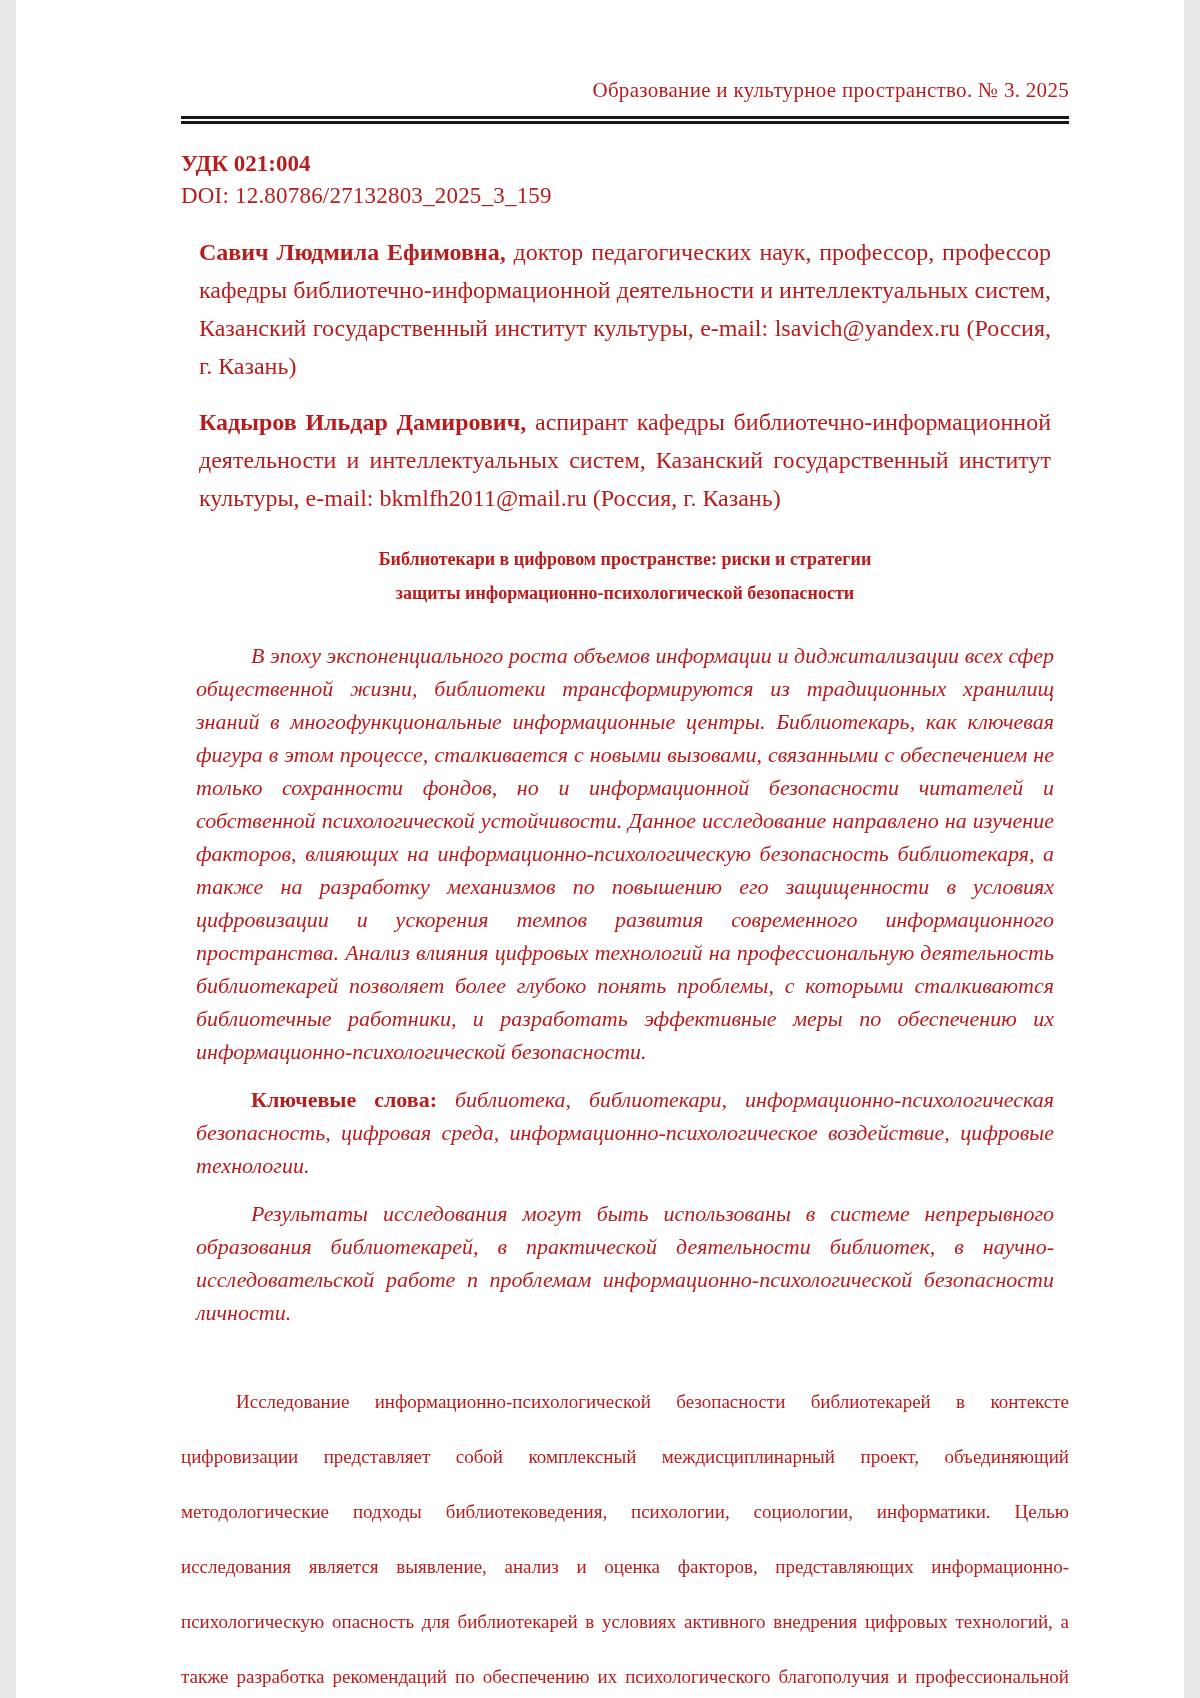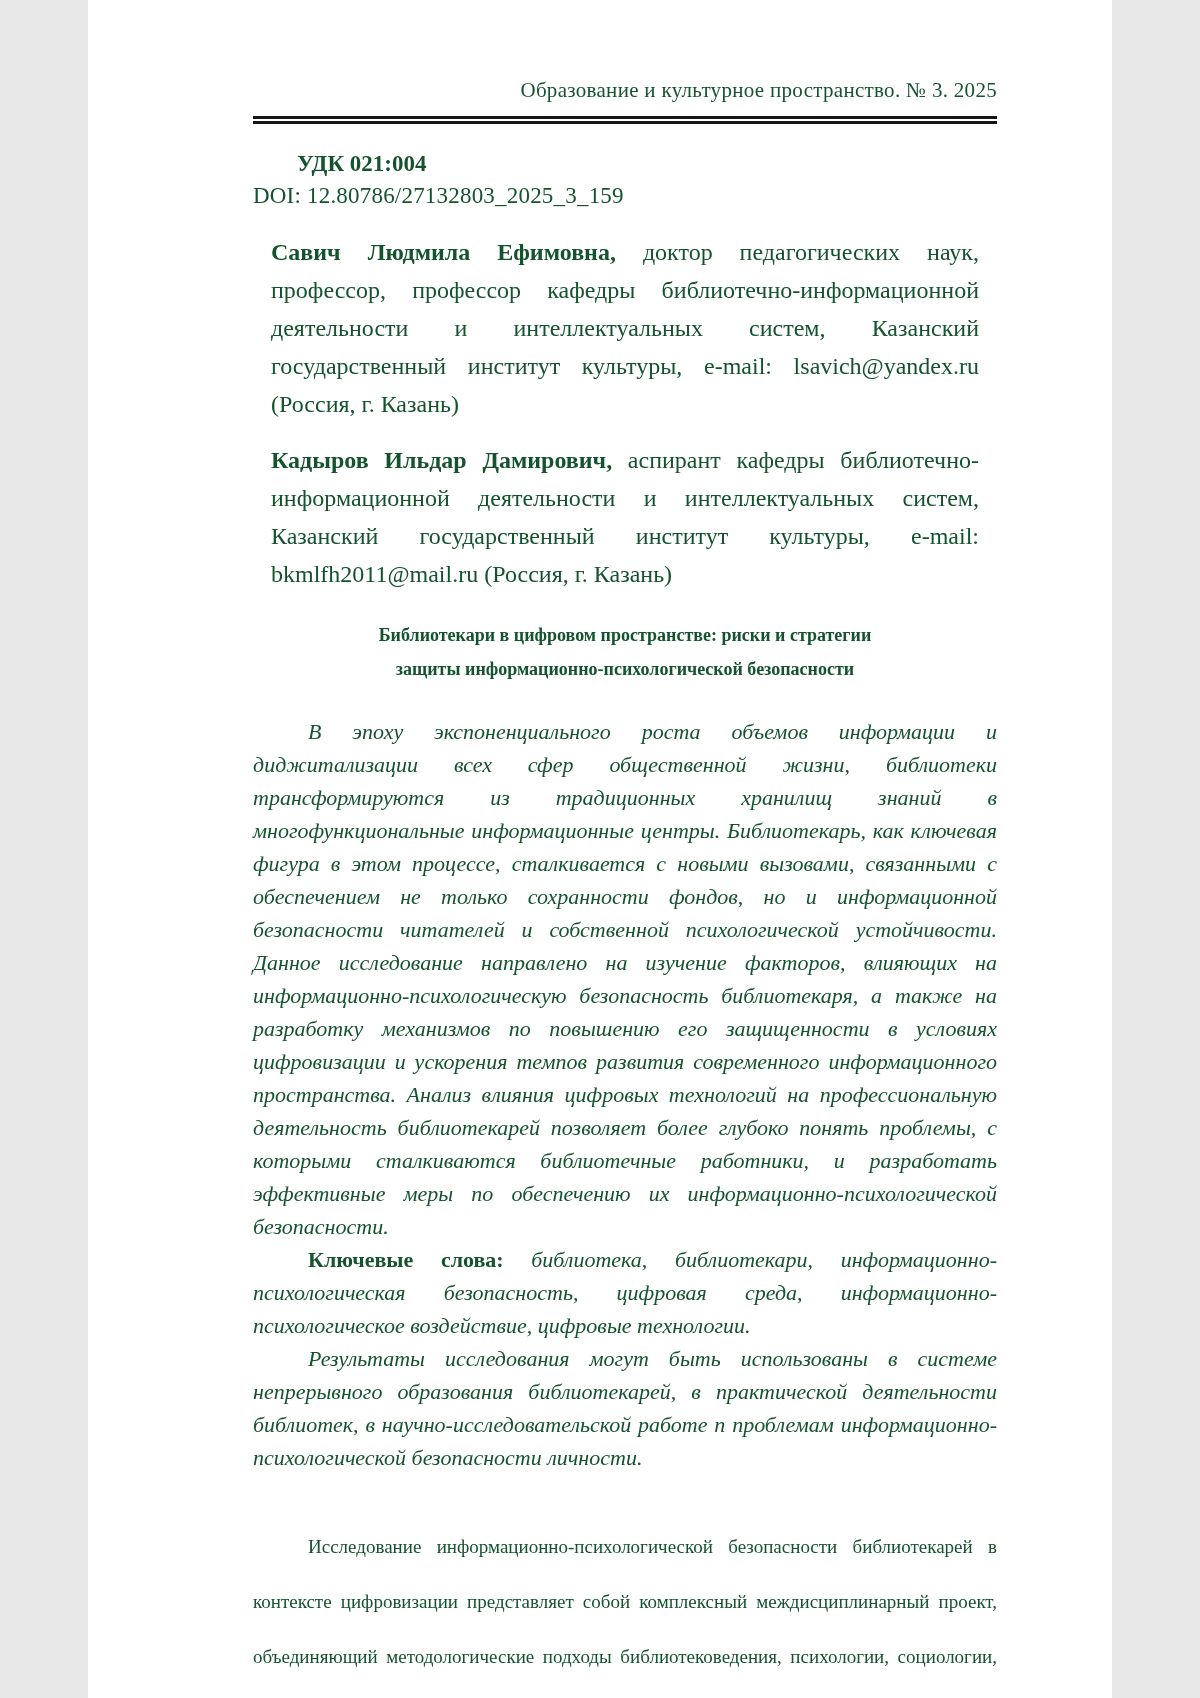--- a/index.html
+++ b/index.html
@@ -1,41 +1,41 @@
 <!DOCTYPE html>
 <html lang="ru"><head>
 <meta charset="utf-8">
 <style>
   html, body { margin: 0; padding: 0; background: #e8e8e8; }
   .page {
     position: relative;
-    width: 1024px;
+    width: 1168px;
     height: 1698px;
     margin: 0 auto;
     background: #ffffff;
-    color: #14532d;
+    color: #b91c1c;
     font-family: "Liberation Serif", "DejaVu Serif", serif;
     overflow: hidden;
     box-sizing: border-box;
   }
   .content { padding: 78px 115px 0 165px; }
 
   .journal-header {
     text-align: right;
     font-size: 21px;
     letter-spacing: 0.3px;
   }
   .double-rule {
     margin-top: 13px;
     height: 2px;
     border-top: 3px solid #171717;
     border-bottom: 3px solid #171717;
   }
 
-  .udk { margin-top: 27px; font-weight: bold; font-size: 23px; margin-left: 44px; }
+  .udk { margin-top: 27px; font-weight: bold; font-size: 23px; }
   .doi { margin-top: 6px; font-size: 23px; letter-spacing: 0.2px; }
 
   .authors {
     margin-top: 24px;
     font-size: 24px;
     line-height: 38px;
     text-align: justify;
   }
   .authors p { margin: 18px; }
   .author-name { font-weight: bold; }
@@ -48,21 +48,21 @@
     line-height: 34px;
   }
 
   .abstract-block {
     margin-top: 29px;
     font-style: italic;
     font-size: 22px;
     line-height: 33px;
     text-align: justify;
   }
-  .abstract-block p { margin: 0; text-indent: 55px; }
+  .abstract-block p { margin: 15px; text-indent: 55px; }
   .keywords-label { font-style: normal; font-weight: bold; }
 
   .body-block {
     margin-top: 45px;
     font-size: 19px;
     line-height: 55px;
     text-align: justify;
   }
   .body-block p { margin: 0; text-indent: 55px; }
 

